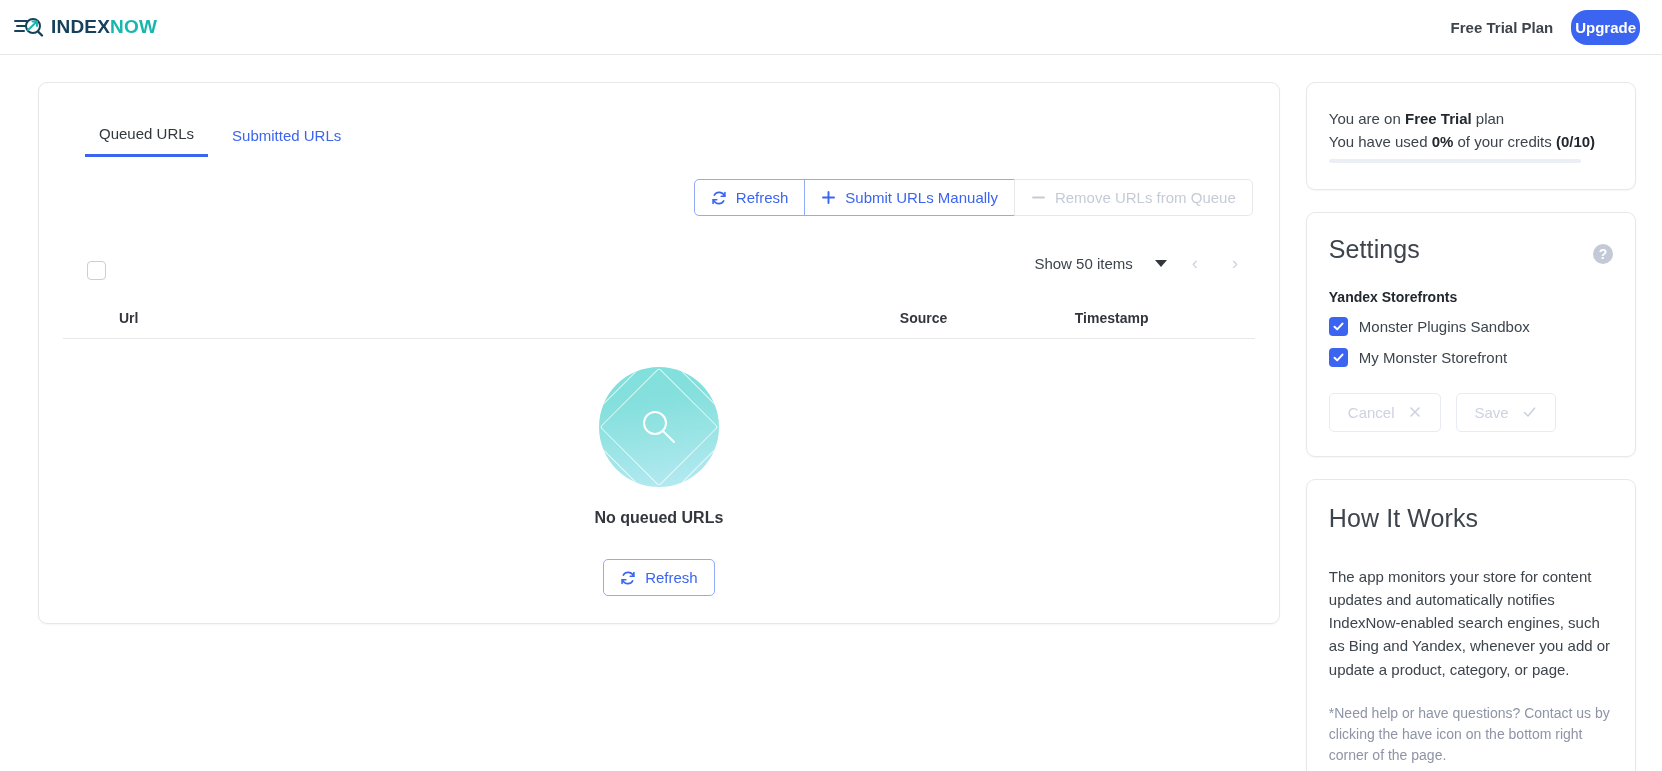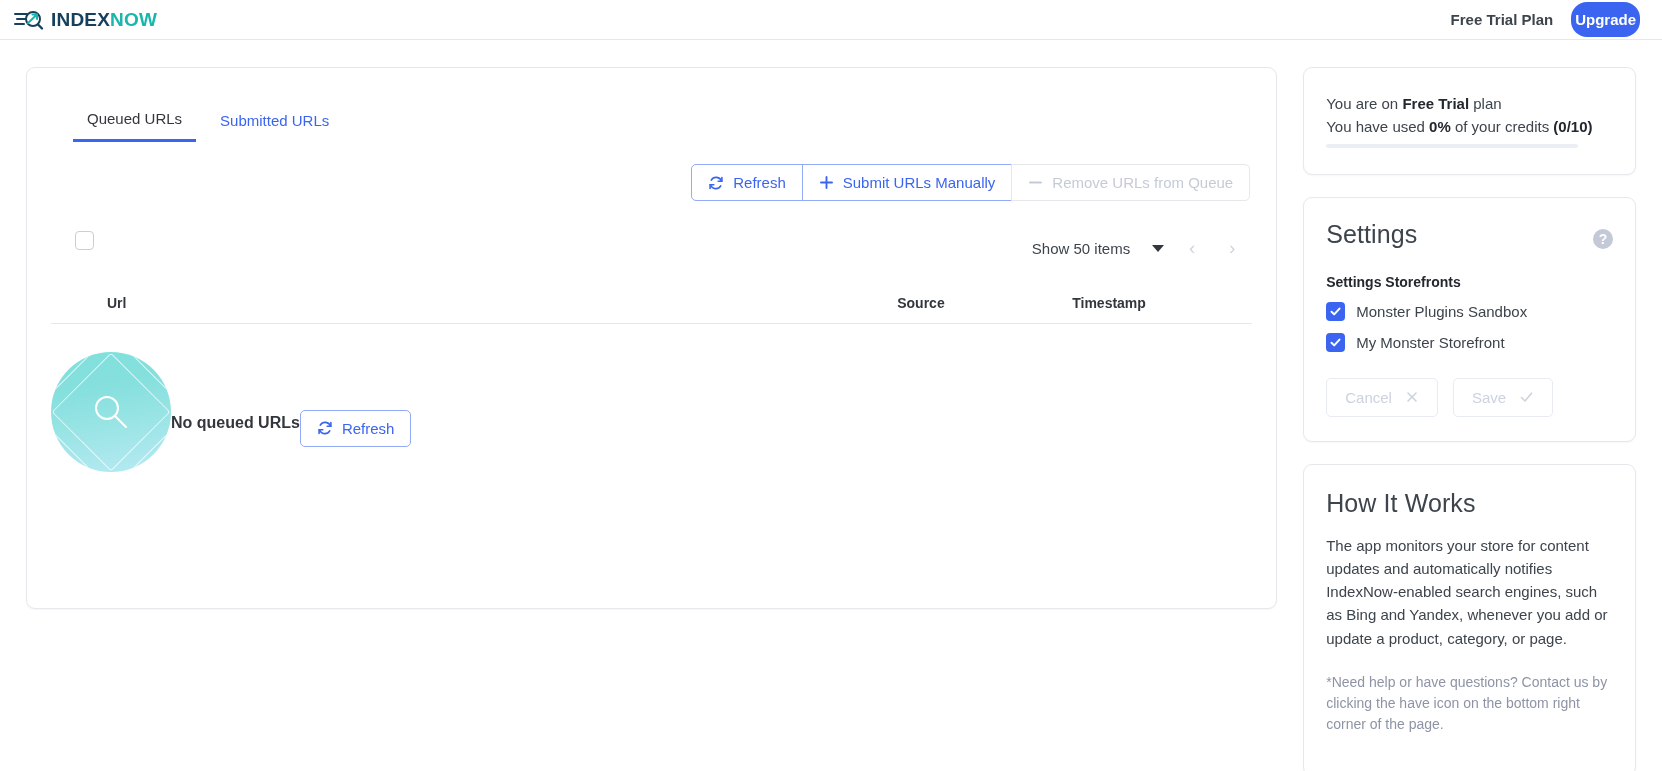--- a/index.html
+++ b/index.html
@@ -7,21 +7,21 @@
     margin: 0; padding: 0;
     width: 1662px; height: 771px;
     background: #ffffff;
     font-family: "Liberation Sans", sans-serif;
     color: #33373d;
     overflow: hidden;
   }
 
   
   .topbar {
-    height: 40px;
+    height: 55px;
     width: 100%;
     background: #ffffff;
     border-bottom: 1px solid #e6e8ec;
     display: flex;
     align-items: center;
     justify-content: space-between;
     padding: 0 22px 0 14px;
   }
   .brand { display: flex; align-items: center; gap: 7px; }
   .brand-mark { display: block; }
@@ -64,20 +64,21 @@
     border: 1px solid #e6e8ec;
     border-radius: 9px;
     box-shadow: 0 1px 2px rgba(20,30,60,.04);
   }
 
   .main-card {
     width: 1436px;
     min-height: 542px;
     padding: 26px 24px 22px 24px;
     position: relative;
+    margin-left: 12px;
   }
   .side-col {
     width: 384px;
     display: flex;
     flex-direction: column;
     gap: 22px;
   }
 
   
   .tabs {
@@ -127,21 +128,21 @@
     cursor: default;
   }
   .btn-group { display: flex; }
 
   
   .icn { display: inline-flex; align-items: center; justify-content: center; }
 
   
   .table-controls {
     display: flex;
-    align-items: flex-start;
+    align-items: flex-end;
     justify-content: space-between;
     margin-top: 30px;
     padding: 0 2px 0 0;
   }
   .chk-box {
     width: 19px; height: 19px;
     border: 1px solid #c9ced8;
     border-radius: 4px;
     background: #fff;
     cursor: pointer;
@@ -185,21 +186,21 @@
     font-weight: 700;
     color: #33373d;
   }
   .th-url { flex: 1; padding-left: 56px; }
   .th-source { width: 175px; }
   .th-ts { width: 180px; }
 
   
   .empty {
     display: flex;
-    flex-direction: row;
+    flex-direction: column;
     align-items: center;
     padding-top: 28px;
   }
   .empty-circle {
     width: 120px; height: 120px;
     border-radius: 50%;
     background: linear-gradient(170deg, #7fdfdc 0%, #86e0dd 32%, #b7eaf2 100%);
     position: relative;
     overflow: hidden;
     display: flex; align-items: center; justify-content: center;
@@ -281,21 +282,21 @@
     border: 1px solid #e9ebf2;
     border-radius: 5px;
     color: #cdd2e0;
     padding: 10px 18px;
     cursor: default;
   }
 
   .how-card { padding: 24px 22px 26px 22px; }
   .how-body {
     font-size: 15px; line-height: 1.55; color: #3d444c;
-    margin-top: 16px;
+    margin-top: 32px;
   }
   .how-note {
     font-size: 14px; line-height: 1.5; color: #8e94a6;
     margin-top: 22px;
   }
 </style>
 </head>
 <body>
 
 <div class="topbar">
@@ -419,21 +420,21 @@
       <div class="progress-track">
         <div class="progress-fill" style="width: 0%;"></div>
       </div>
     </div>
 
     <div class="card settings-card">
       <div class="card-head">
         <h2 class="card-title">Settings</h2>
         <div class="help-icon">?</div>
       </div>
-      <div class="sub-label">Settings Storefronts</div>
+      <div class="sub-label">Yandex Storefronts</div>
 
       <div class="chk-row">
         <span class="chk-on">
           <svg width="13" height="13" viewBox="0 0 13 13" fill="none" stroke="#ffffff" stroke-width="2" stroke-linecap="round" stroke-linejoin="round">
             <path d="M2.5 6.8 L5.2 9.4 L10.5 3.6"></path>
           </svg>
         </span>
         <span class="chk-label">Monster Plugins Sandbox</span>
       </div>
 

